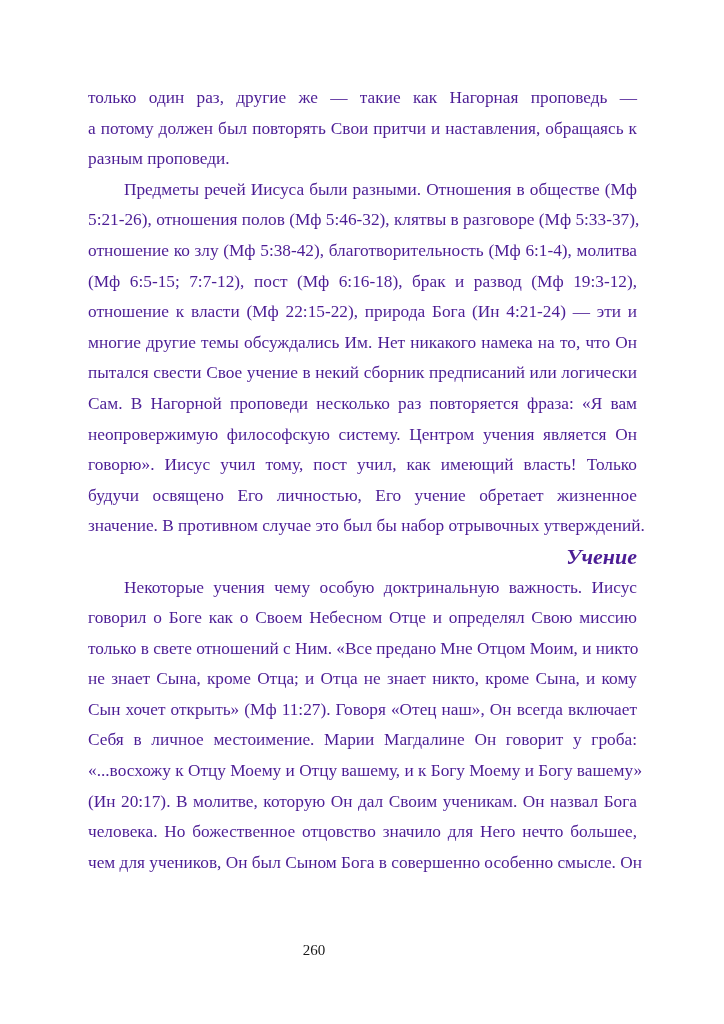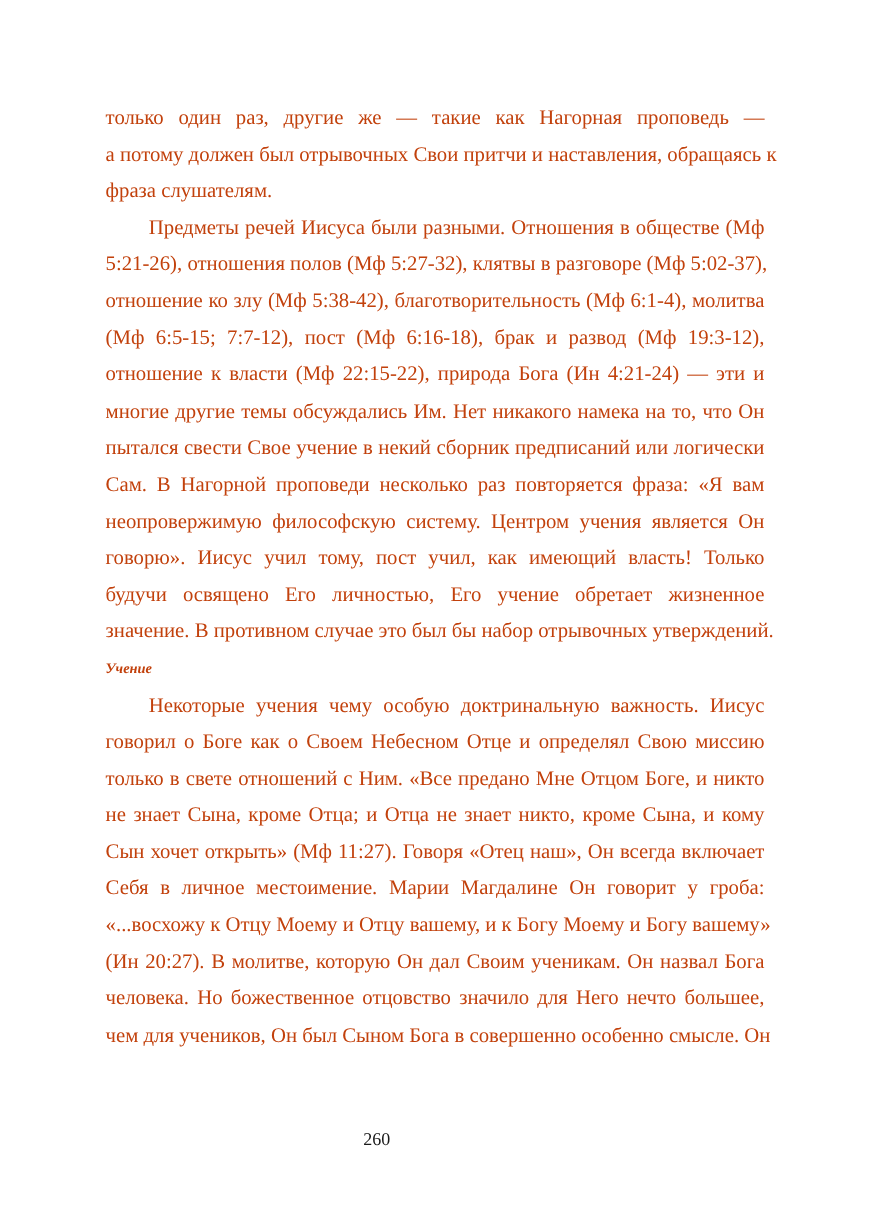--- a/index.html
+++ b/index.html
@@ -1,67 +1,67 @@
 <!DOCTYPE html>
 <html><head>
 <meta charset="utf-8">
 <style>
   html, body { margin: 0; padding: 0; background: #ffffff; }
   body { width: 724px; height: 1024px; position: relative; overflow: hidden; }
   .page {
     position: absolute; left: 88px; top: 83px; width: 549px;
     font-family: "Liberation Serif", "DejaVu Serif", serif;
-    font-size: 17.3px; line-height: 30.6px; color: #c2410c;
+    font-size: 17.3px; line-height: 30.6px; color: #4c1d95;
   }
   .line {
     display: block; height: 30.6px; white-space: nowrap;
     text-align: justify; text-align-last: justify;
   }
   .line.last { text-align-last: left; }
   .line.indent { padding-left: 36px; }
   .heading {
-    display: block; height: 30.6px; text-align: left;
-    font-weight: bold; font-style: italic; font-size: 12px;
+    display: block; height: 30.6px; text-align: right;
+    font-weight: bold; font-style: italic; font-size: 22px;
   }
   .page-number {
     position: absolute; left: 0; width: 628px; top: 942px; text-align: center;
     font-family: "Liberation Serif", "DejaVu Serif", serif; font-size: 15px; color: #1a1a1a;
   }
 </style>
 </head>
 <body>
 
 <div class="page">
   <div>
     <span class="line">только один раз, другие же — такие как Нагорная проповедь —</span>
-    <span class="line">а потому должен был отрывочных Свои притчи и наставления, обращаясь к</span>
-    <span class="line last">фраза слушателям.</span>
+    <span class="line">а потому должен был повторять Свои притчи и наставления, обращаясь к</span>
+    <span class="line last">разным проповеди.</span>
   </div>
   <div>
     <span class="line indent">Предметы речей Иисуса были разными. Отношения в обществе (Мф</span>
-    <span class="line">5:21-26), отношения полов (Мф 5:27-32), клятвы в разговоре (Мф 5:02-37),</span>
+    <span class="line">5:21-26), отношения полов (Мф 5:46-32), клятвы в разговоре (Мф 5:33-37),</span>
     <span class="line">отношение ко злу (Мф 5:38-42), благотворительность (Мф 6:1-4), молитва</span>
     <span class="line">(Мф 6:5-15; 7:7-12), пост (Мф 6:16-18), брак и развод (Мф 19:3-12),</span>
     <span class="line">отношение к власти (Мф 22:15-22), природа Бога (Ин 4:21-24) — эти и</span>
     <span class="line">многие другие темы обсуждались Им. Нет никакого намека на то, что Он</span>
     <span class="line">пытался свести Свое учение в некий сборник предписаний или логически</span>
     <span class="line">Сам. В Нагорной проповеди несколько раз повторяется фраза: «Я вам</span>
     <span class="line">неопровержимую философскую систему. Центром учения является Он</span>
     <span class="line">говорю». Иисус учил тому, пост учил, как имеющий власть! Только</span>
     <span class="line">будучи освящено Его личностью, Его учение обретает жизненное</span>
     <span class="line last">значение. В противном случае это был бы набор отрывочных утверждений.</span>
   </div>
   <span class="heading">Учение</span>
   <div>
     <span class="line indent">Некоторые учения чему особую доктринальную важность. Иисус</span>
     <span class="line">говорил о Боге как о Своем Небесном Отце и определял Свою миссию</span>
-    <span class="line">только в свете отношений с Ним. «Все предано Мне Отцом Боге, и никто</span>
+    <span class="line">только в свете отношений с Ним. «Все предано Мне Отцом Моим, и никто</span>
     <span class="line">не знает Сына, кроме Отца; и Отца не знает никто, кроме Сына, и кому</span>
     <span class="line">Сын  хочет открыть» (Мф 11:27). Говоря «Отец наш», Он всегда включает</span>
     <span class="line">Себя в  личное местоимение. Марии Магдалине Он говорит у гроба:</span>
     <span class="line">«...восхожу к Отцу Моему и Отцу вашему, и к Богу Моему и Богу вашему»</span>
-    <span class="line">(Ин 20:27). В молитве, которую Он дал Своим ученикам. Он назвал Бога</span>
+    <span class="line">(Ин 20:17). В молитве, которую Он дал Своим ученикам. Он назвал Бога</span>
     <span class="line">человека. Но божественное отцовство значило для Него нечто большее,</span>
     <span class="line">чем для учеников, Он был Сыном Бога в совершенно особенно смысле. Он</span>
   </div>
 </div>
 
 <div class="page-number">260</div>
 
 </body></html>

